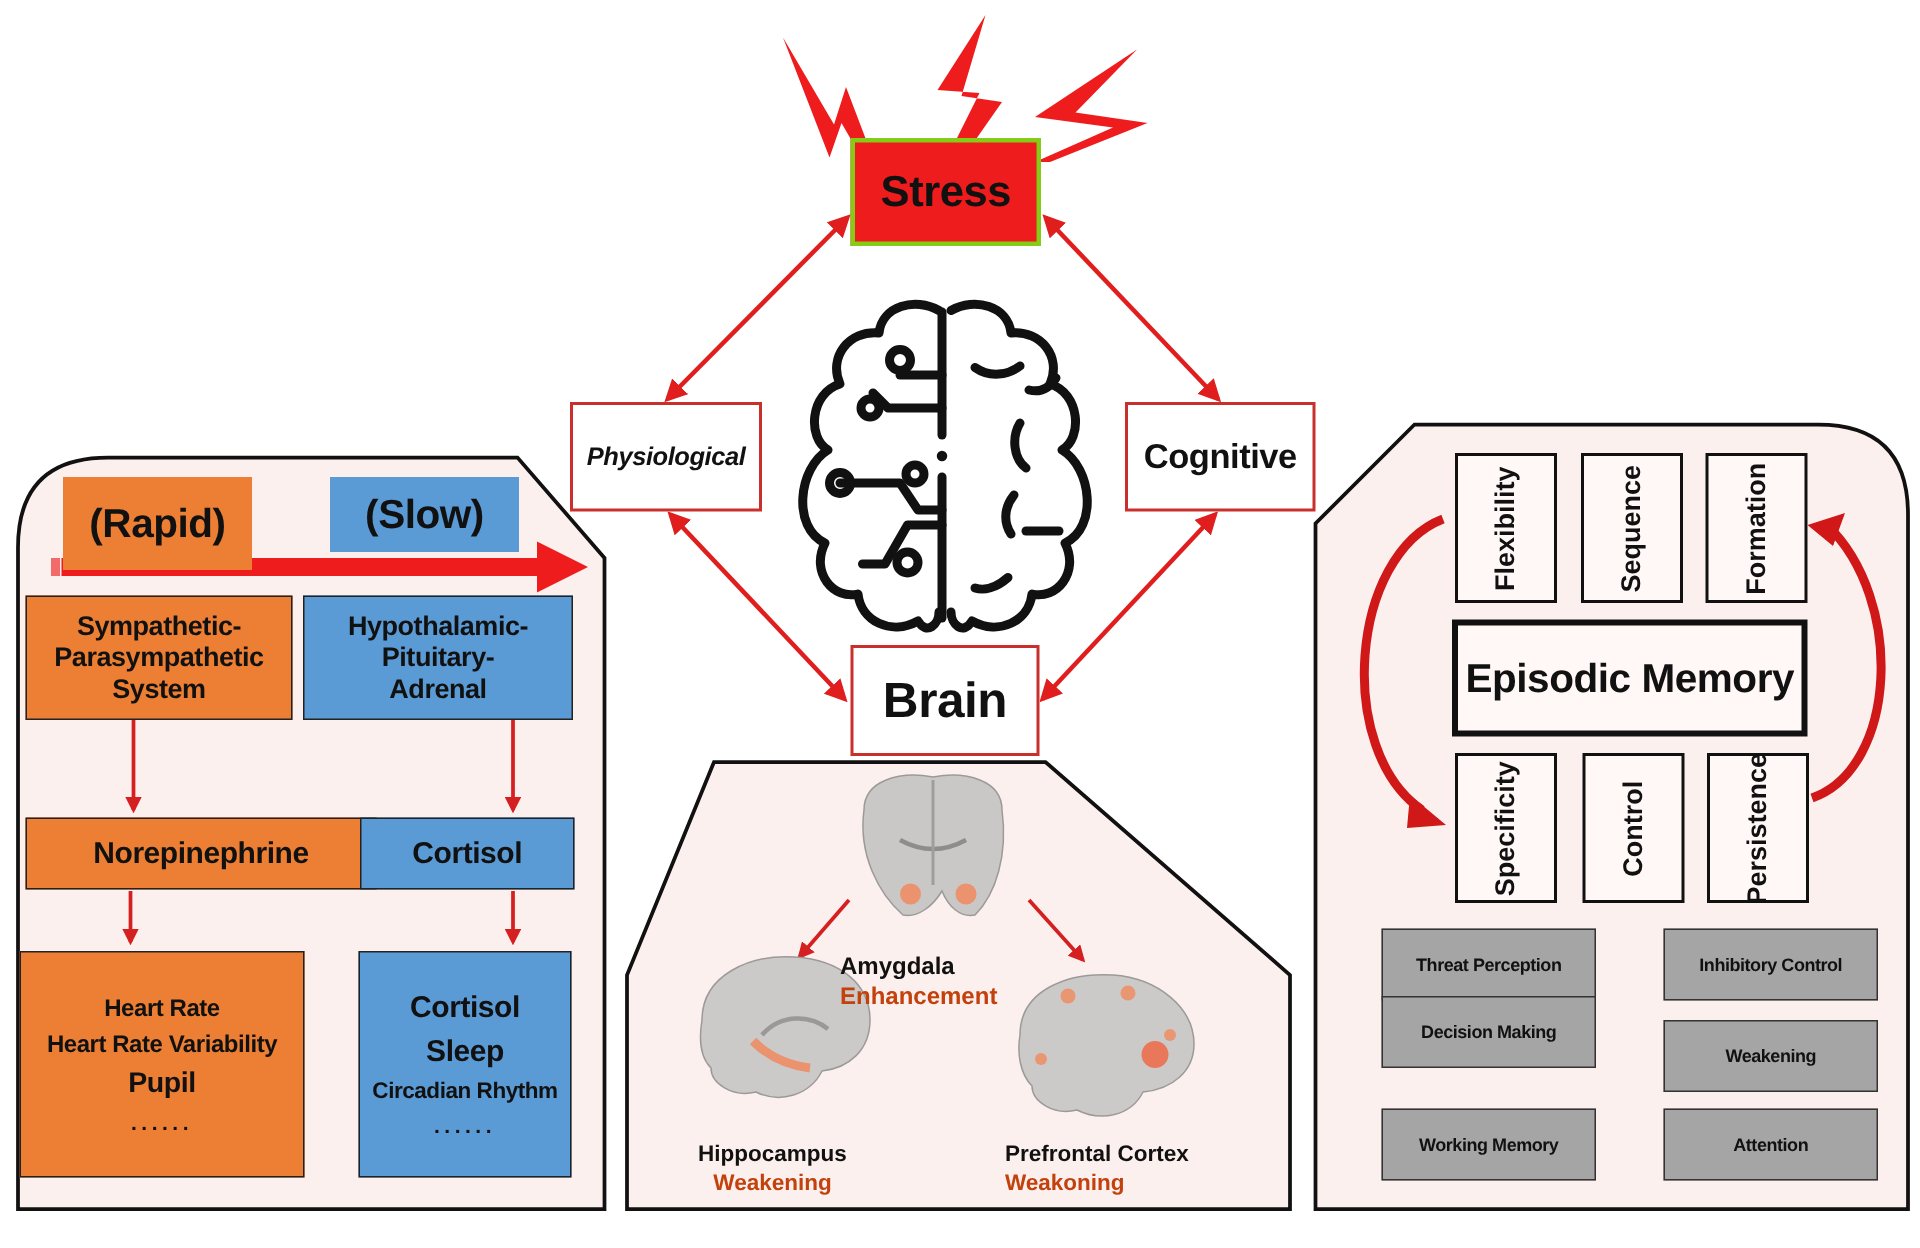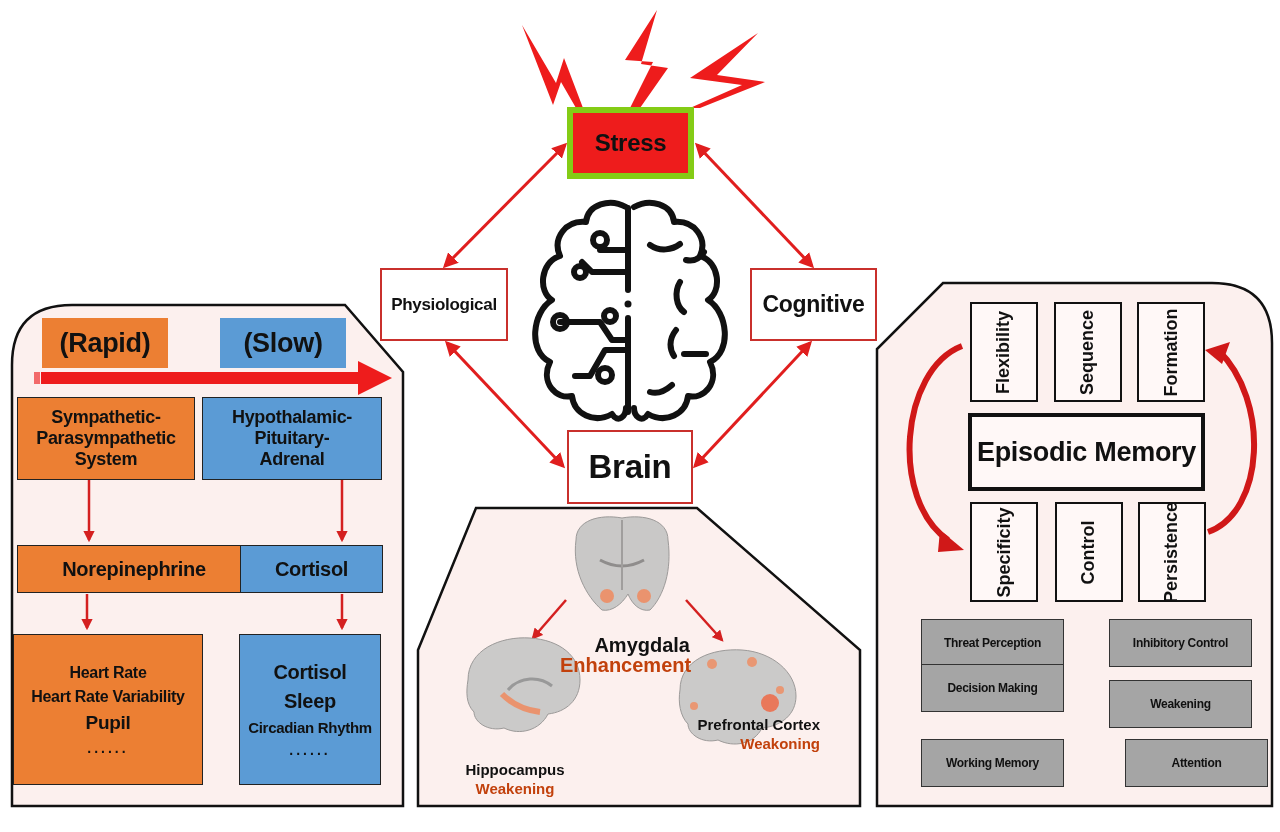--- a/index.html
+++ b/index.html
@@ -124,34 +124,34 @@
     <path d="M680,690 C680,660 712,648 742,650 C772,652 796,672 796,696 C796,714 782,726 762,728
              C754,744 734,748 718,740 C702,744 688,734 688,724 C680,716 678,702 680,690 Z" fill="#cbcac9" stroke="#9c9a99" stroke-width="1"></path>
     <circle cx="712" cy="664" r="5" fill="#f08a5e" opacity="0.8"></circle>
     <circle cx="752" cy="662" r="5" fill="#f08a5e" opacity="0.8"></circle>
     <circle cx="780" cy="690" r="4" fill="#f08a5e" opacity="0.8"></circle>
     <circle cx="770" cy="703" r="9" fill="#ee6a46" opacity="0.85"></circle>
     <circle cx="694" cy="706" r="4" fill="#f08a5e" opacity="0.8"></circle>
   </g>
 </svg>
 
-<div class="box" style="left:567px;top:107px;width:127px;height:72px;background:#ee1c1c;border:6px solid #84cc16;font-size:24px;">
+<div class="box" style="left:567px;top:92px;width:127px;height:72px;background:#ee1c1c;border:3px solid #84cc16;font-size:29px;">
   <span>Stress</span>
 </div>
-<div class="box redframe" style="left:380px;top:268px;width:128px;height:73px;font-size:17px;">
+<div class="box redframe" style="left:380px;top:268px;width:128px;height:73px;font-size:17px;font-style:italic;">
   <span>Physiological</span>
 </div>
 <div class="box redframe" style="left:750px;top:268px;width:127px;height:73px;font-size:23px;">
   <span>Cognitive</span>
 </div>
 <div class="box redframe" style="left:567px;top:430px;width:126px;height:74px;font-size:33px;">
   <span>Brain</span>
 </div>
 
-<div class="box orange" style="left:42px;top:318px;width:126px;height:50px;font-size:27px;border:none;">
+<div class="box orange" style="left:42px;top:318px;width:126px;height:62px;font-size:27px;border:none;">
   <span>(Rapid)</span>
 </div>
 <div class="box blue" style="left:220px;top:318px;width:126px;height:50px;font-size:27px;border:none;">
   <span>(Slow)</span>
 </div>
 
 <div class="box orange" style="left:17px;top:397px;width:178px;height:83px;font-size:18px;line-height:21px;">
   <div class="lines" style="gap:0">
     <span>Sympathetic-</span>
     <span>Parasympathetic</span>
@@ -183,29 +183,29 @@
 </div>
 <div class="box blue" style="left:239px;top:634px;width:142px;height:151px;">
   <div class="lines">
     <span style="font-size:20px">Cortisol</span>
     <span style="font-size:20px">Sleep</span>
     <span style="font-size:15px">Circadian Rhythm</span>
     <span style="font-size:14px;letter-spacing:3px">......</span>
   </div>
 </div>
 
-<div class="abs" style="left:560px;top:635px;width:130px;text-align:right;font-weight:bold;font-size:20px;line-height:20px;">
+<div class="abs" style="left:560px;top:635px;width:130px;text-align:left;font-weight:bold;font-size:16px;line-height:20px;">
   <div style="color:#111">Amygdala</div>
   <div class="red-text">Enhancement</div>
 </div>
 <div class="abs" style="left:450px;top:760px;width:130px;text-align:center;font-weight:bold;font-size:15px;line-height:19px;">
   <div style="color:#111">Hippocampus</div>
   <div class="red-text">Weakening</div>
 </div>
-<div class="abs" style="left:670px;top:715px;width:150px;text-align:right;font-weight:bold;font-size:15px;line-height:19px;">
+<div class="abs" style="left:670px;top:760px;width:150px;text-align:left;font-weight:bold;font-size:15px;line-height:19px;">
   <div style="color:#111">Prefrontal Cortex</div>
   <div class="red-text">Weakoning</div>
 </div>
 
 <div class="vbox" style="left:970px;top:302px;width:68px;height:100px;">
   <span>Flexibility</span>
 </div>
 <div class="vbox" style="left:1054px;top:302px;width:68px;height:100px;">
   <span>Sequence</span>
 </div>
@@ -235,15 +235,15 @@
 </div>
 <div class="box gray" style="left:921px;top:664px;width:143px;height:48px;">
   <span>Decision Making</span>
 </div>
 <div class="box gray" style="left:1109px;top:680px;width:143px;height:48px;">
   <span>Weakening</span>
 </div>
 <div class="box gray" style="left:921px;top:739px;width:143px;height:48px;">
   <span>Working Memory</span>
 </div>
-<div class="box gray" style="left:1109px;top:739px;width:143px;height:48px;margin-left:16px;">
+<div class="box gray" style="left:1109px;top:739px;width:143px;height:48px;">
   <span>Attention</span>
 </div>
 
 </body></html>

